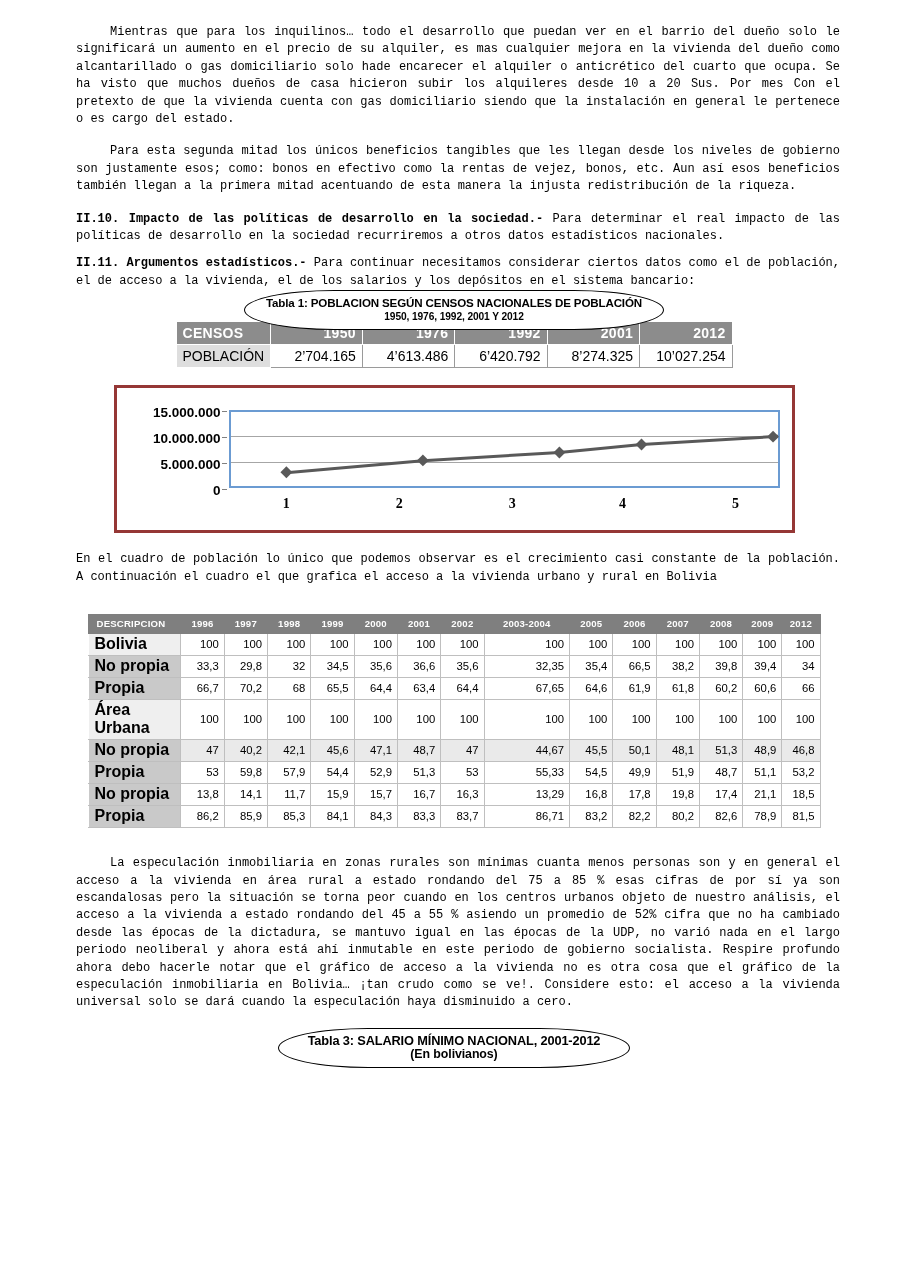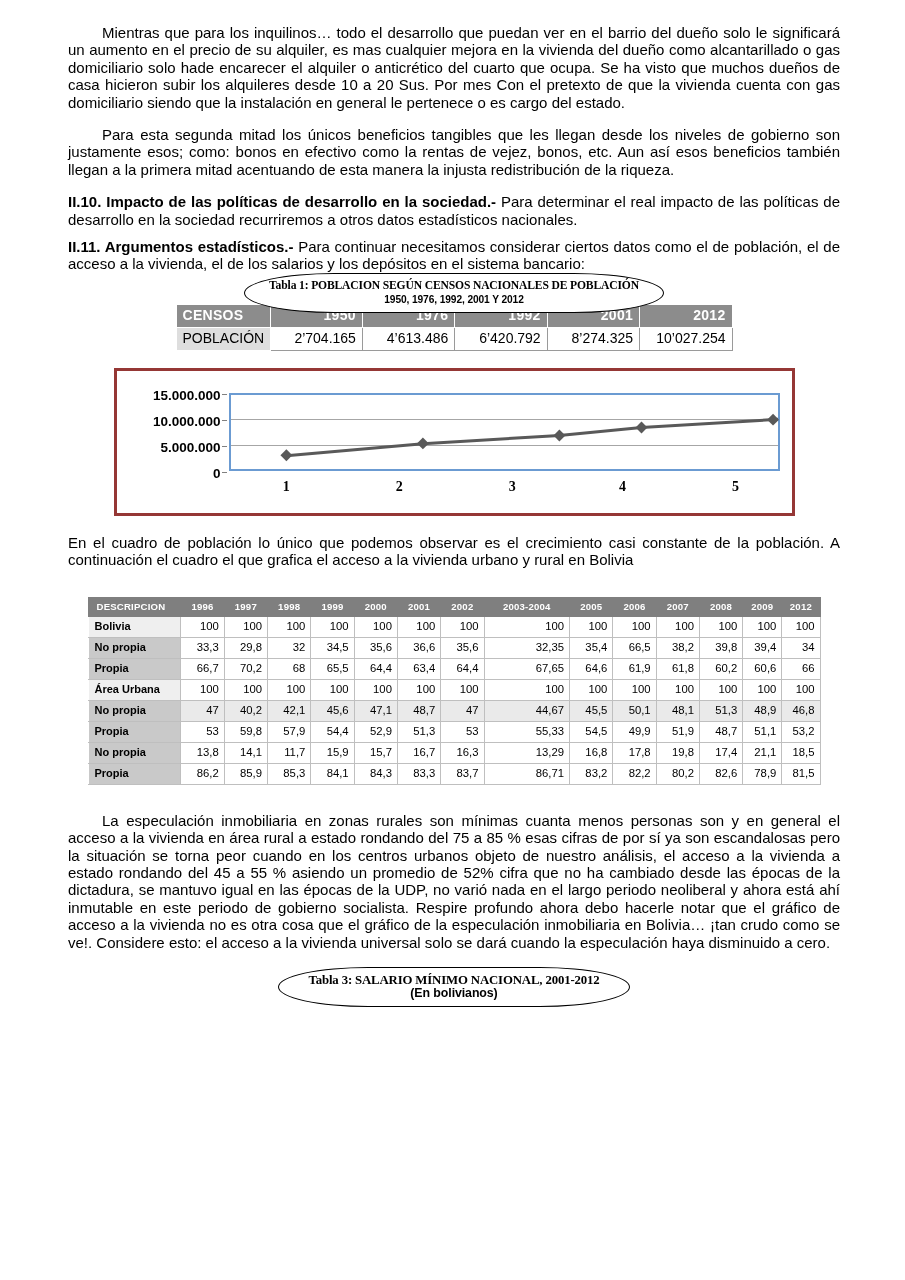--- a/index.html
+++ b/index.html
@@ -22,26 +22,26 @@
     padding: 0;
     box-sizing: border-box;
   }
   .content {
     position: absolute;
     left: 68px;
     top: 24px;
     width: 772px;
   }
   p.body-text {
-    margin: 0 0 0 0;
-    font-size: 15px;
+    margin: 0 0 0 8px;
+    font-size: 12px;
     line-height: 17.4px;
     text-align: justify;
     text-justify: inter-word;
-    font-family: Liberation Sans, sans-serif;
+    font-family: Liberation Mono, monospace;
   }
   p.indent {
     text-indent: 34px;
   }
   .gap-sm { height: 15px; }
   .gap-xs { height: 10px; }
   .bold { font-weight: bold; }
 
   
   .title-pill {
@@ -52,21 +52,20 @@
     box-sizing: border-box;
     position: relative;
     z-index: 3;
   }
   .title-pill .l1 {
     font-size: 11.6px;
     font-weight: bold;
     line-height: 14px;
     letter-spacing: -0.15px;
     white-space: nowrap;
-    font-family: Liberation Serif, serif;
   }
   .title-pill .l2 {
     font-size: 10.2px;
     font-weight: bold;
     line-height: 13px;
     letter-spacing: -0.1px;
     white-space: nowrap;
   }
 
   
@@ -221,21 +220,21 @@
     border: 1px solid #7f7f7f;
     height: 19px;
   }
   table.t2 thead th.lbl {
     text-align: left;
     padding-left: 8px;
   }
   table.t2 td.lbl {
     text-align: left;
     font-weight: bold;
-    font-size: 11px;
+    font-size: 16px;
     padding-left: 6px;
     border-left: 1px solid #ffffff;
     border-right: 1px solid #bfbfbf;
   }
   table.t2 td.num {
     text-align: right;
   }
   table.t2 tr.shade-a td.lbl { background: #efefef; }
   table.t2 tr.shade-b td.lbl { background: #c9c9c9; }
   table.t2 tr.shade-a td.num { background: #ffffff; }

